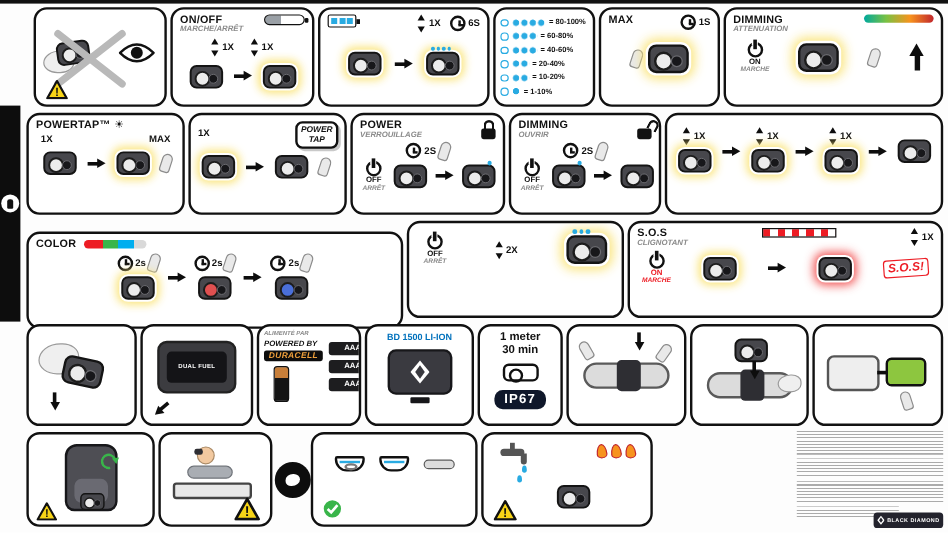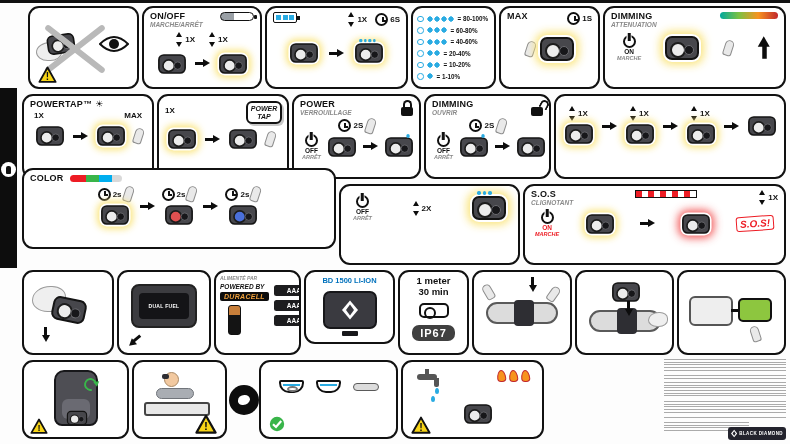--- a/index.html
+++ b/index.html
@@ -74,21 +74,21 @@
 .door{width:66px;height:44px;border:2.5px solid #222;border-radius:8px;background:#3c3c40;position:relative}
 .doorlabel{position:absolute;left:6px;top:7px;right:6px;bottom:7px;background:#141417;border-radius:4px;display:flex;align-items:center;justify-content:center}
 .doorlabel span{font-size:5px;color:#fff;font-weight:bold;letter-spacing:.3px}
 .bat{width:40px;height:11px;background:#1d1d1f;border-radius:2.5px;color:#fff;font-size:6.5px;font-weight:bold;display:flex;align-items:center;justify-content:center;position:relative;flex:none}
 .bat::after{content:"";position:absolute;right:-3.5px;top:3px;width:3px;height:5px;background:#1d1d1f;border-radius:1px}
 .durabadge{background:#0d0d0d;color:#f0a13c;font-size:7px;font-weight:bold;font-style:italic;padding:1px 4px;border-radius:2px;letter-spacing:.3px}
 .durabat{width:13px;height:30px;background:linear-gradient(180deg,#c87f3a 0 32%,#141414 32%);border:1.5px solid #111;border-radius:3px}
 .bdpack{width:54px;height:38px;background:#3a3a40;border:2px solid #17171a;border-radius:7px;display:flex;align-items:center;justify-content:center;position:relative}
 .bdtitle{font-size:7.5px;font-weight:bold;color:#0071bc;text-align:center;white-space:nowrap}
 .ipline{font-size:9.5px;font-weight:bold;text-align:center;line-height:1.15}
-.ipbadge{background:#404040;color:#fff;font-weight:bold;font-size:11px;padding:2px 8px;border-radius:7px;letter-spacing:1px}
+.ipbadge{background:#0f172a;color:#fff;font-weight:bold;font-size:11px;padding:2px 8px;border-radius:7px;letter-spacing:1px}
 .lampoutline{width:30px;height:15px;border:2px solid #111;border-radius:5px;position:relative}
 .lampoutline::before{content:"";position:absolute;left:3px;top:2px;width:8px;height:8px;border:2px solid #111;border-radius:50%}
 .strap{width:72px;height:22px;border:2px solid #5a5a5a;background:#dcdcdc;border-radius:12px;position:relative}
 .strap::after{content:"";position:absolute;left:26px;top:-4px;width:20px;height:26px;background:#2e2e33;border-radius:4px}
 .greenpack{width:34px;height:24px;background:#8dc63f;border:2px solid #111;border-radius:5px}
 .bracket{width:44px;height:30px;border:2px solid #555;border-radius:6px;background:#eee}
 .bp{width:44px;height:56px;background:#4e4e54;border:2px solid #17171a;border-radius:10px 10px 8px 8px;position:relative}
 .bp::before{content:"";position:absolute;left:6px;bottom:5px;width:28px;height:20px;background:#6a6a72;border-radius:6px}
 .recyc{width:13px;height:13px;border:2.5px solid #39b54a;border-radius:50%;border-right-color:transparent;transform:rotate(32deg);position:relative}
 .recyc::after{content:"";position:absolute;right:-3px;top:-2px;border-left:5px solid #39b54a;border-top:3px solid transparent;border-bottom:3px solid transparent;transform:rotate(50deg)}
@@ -122,27 +122,27 @@
 #p-onoff{left:142px;top:6px;width:120px;height:83px}
 #p-hold{left:265px;top:6px;width:143px;height:83px}
 #p-legend{left:411px;top:6px;width:85px;height:83px;padding:5px 4px}
 #p-max{left:499px;top:6px;width:101px;height:83px}
 #p-dim{left:603px;top:6px;width:183px;height:83px}
 #p-pt1{left:22px;top:94px;width:132px;height:85px}
 #p-pt2{left:157px;top:94px;width:132px;height:85px}
 #p-lock{left:292px;top:94px;width:129px;height:85px}
 #p-unlock{left:424px;top:94px;width:127px;height:85px}
 #p-mode{left:554px;top:94px;width:232px;height:85px}
-#p-color{left:22px;top:168px;width:314px;height:81px}
+#p-color{left:22px;top:193px;width:314px;height:81px}
 #p-strobe{left:339px;top:184px;width:181px;height:81px}
 #p-sos{left:523px;top:184px;width:263px;height:81px}
 #p-open{left:22px;top:270px;width:92px;height:85px}
 #p-door{left:117px;top:270px;width:94px;height:85px}
 #p-aaa{left:214px;top:270px;width:87px;height:85px;padding:3px 4px}
-#p-bd{left:304px;top:270px;width:91px;height:74px}
+#p-bd{left:304px;top:270px;width:91px;height:85px}
 #p-ip67{left:398px;top:270px;width:71px;height:85px;padding:4px 2px}
 #p-asm1{left:472px;top:270px;width:100px;height:85px}
 #p-asm2{left:575px;top:270px;width:99px;height:85px}
 #p-asm3{left:677px;top:270px;width:109px;height:85px}
 #p-pack{left:22px;top:360px;width:107px;height:79px}
 #p-sleep{left:132px;top:360px;width:95px;height:79px}
 #p-wash{left:259px;top:360px;width:139px;height:79px}
 #p-heat{left:401px;top:360px;width:143px;height:79px}
 #p-temp{left:547px;top:360px;width:112px;height:79px}
 .carecircle{position:absolute;left:229px;top:385px;width:30px;height:30px;background:#0d0d0d;border-radius:50%;display:flex;align-items:center;justify-content:center}

